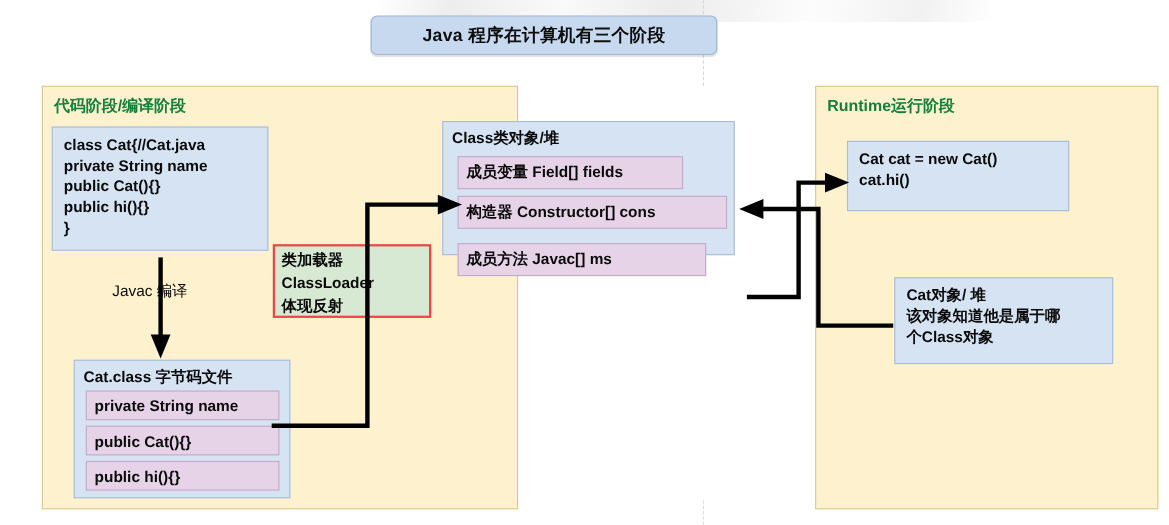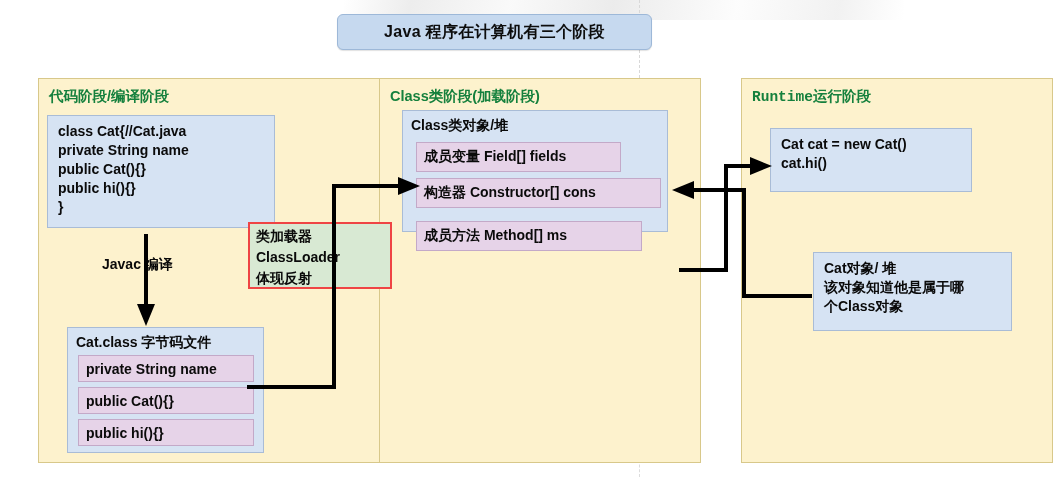--- a/index.html
+++ b/index.html
@@ -46,21 +46,21 @@
     border:1px solid #d8c88a;
     box-sizing:border-box;
   }
   .panel-title{
     position:absolute;left:10px;top:8px;
     font-weight:bold;font-size:14.5px;color:#15803d;
     white-space:nowrap;
   }
   #panel-left  {left:24px; top:78px; width:433px; height:385px;}
   #panel-mid   {left:365px;top:78px; width:322px; height:385px;}
-  #panel-right {left:727px;top:78px; width:312px; height:385px;font-family:Liberation Mono, monospace;}
+  #panel-right {left:727px;top:78px; width:312px; height:385px;}
 
   
   .blue-box{
     position:absolute;
     background:#d6e3f3;
     border:1px solid #a9bcd6;
     box-sizing:border-box;
   }
   .blue-box .bb-title{
     position:absolute;left:8px;top:6px;
@@ -93,21 +93,21 @@
   }
   .green-box .gb-text{
     position:absolute;left:6px;top:2px;
     font-weight:bold;font-size:14px;line-height:21px;color:#0a0a0a;
     white-space:pre;
   }
 
   
   .javac-label{
     position:absolute;left:88px;top:256px;
-    font-weight:bold;font-size:14px;color:#0a0a0a;white-space:nowrap;
+    font-weight:normal;font-size:14px;color:#0a0a0a;white-space:nowrap;
   }
 
   
   #wires{position:absolute;left:0;top:0;width:1063px;height:477px;overflow:visible;}
   #wires path{fill:none;stroke:#000000;stroke-width:4;}
   #wires .head{fill:#000000;stroke:none;}
 </style>
 </head>
 <body>
 
@@ -118,46 +118,43 @@
   <div class="wm-dash2"></div>
 
   <div class="title-banner">
     <span>Java 程序在计算机有三个阶段</span>
   </div>
 
   <div class="panel" id="panel-left">
     <div class="panel-title">代码阶段/编译阶段</div>
   </div>
 
-  <div class="blue-box" style="left:33px;top:115px;width:228px;height:113px;">
+  <div class="blue-box" style="left:33px;top:115px;width:197px;height:113px;">
     <div class="code-lines">class Cat{//Cat.java
 private String name
 public Cat(){}
 public hi(){}
 }</div>
   </div>
 
   <div class="javac-label">Javac  编译</div>
 
   <div class="blue-box" style="left:33px;top:327px;width:197px;height:126px;margin-left:20px;">
     <div class="bb-title">Cat.class 字节码文件</div>
     <div class="pink-row" style="left:10px;top:27px;width:176px;height:27px;">private String name</div>
     <div class="pink-row" style="left:10px;top:59px;width:176px;height:27px;">public Cat(){}</div>
     <div class="pink-row" style="left:10px;top:91px;width:176px;height:27px;">public hi(){}</div>
   </div>
 
-  <div class="panel" id="panel-mid">
-    <div class="panel-title">Class类阶段(加载阶段)</div>
-  </div>
 
   <div class="blue-box" style="left:388px;top:110px;width:266px;height:122px;">
     <div class="bb-title">Class类对象/堆</div>
     <div class="pink-row" style="left:13px;top:67px;width:245px;height:30px;">构造器 Constructor[] cons</div>
     <div class="pink-row" style="left:13px;top:31px;width:205px;height:30px;">成员变量 Field[] fields</div>
-    <div class="pink-row" style="left:13px;top:110px;width:226px;height:30px;">成员方法 Method[] ms</div>
+    <div class="pink-row" style="left:13px;top:110px;width:226px;height:30px;">成员方法 Javac[] ms</div>
   </div>
 
   <div class="panel" id="panel-right">
     <div class="panel-title">Runtime运行阶段</div>
   </div>
 
   <div class="blue-box" style="left:799px;top:252px;width:199px;height:79px;">
     <div class="code-lines">Cat对象/ 堆
 该对象知道他是属于哪
 个Class对象</div>

